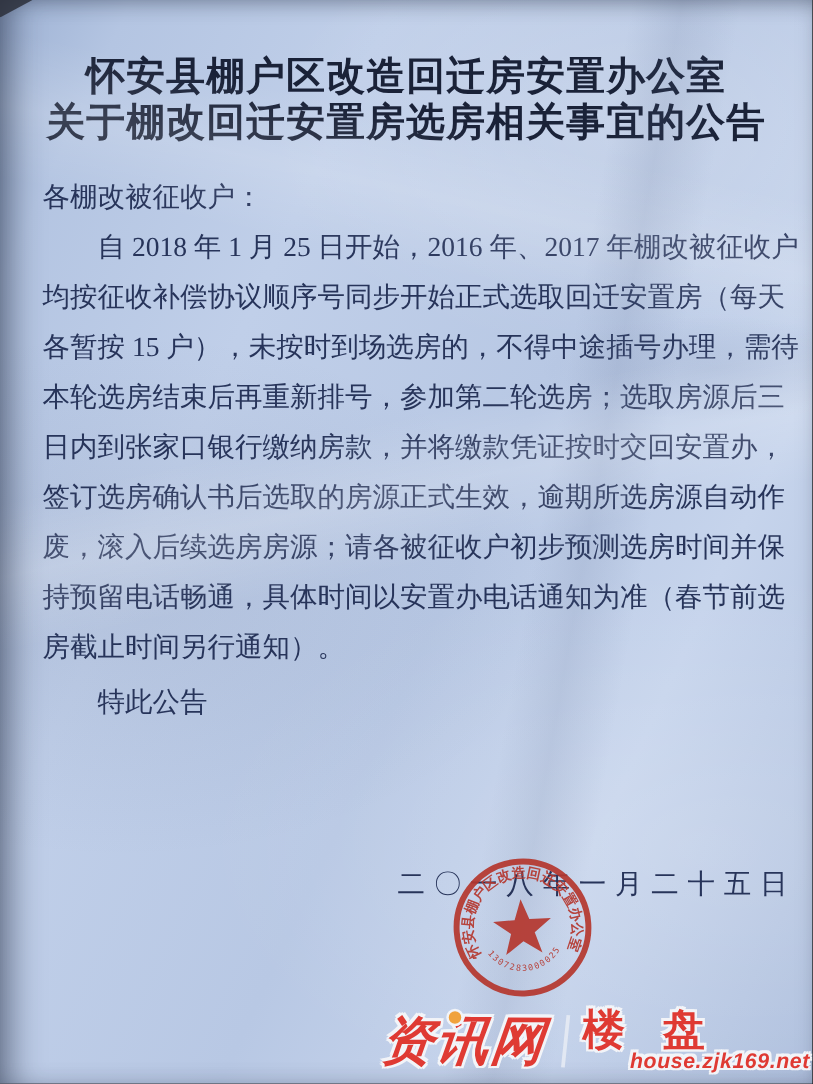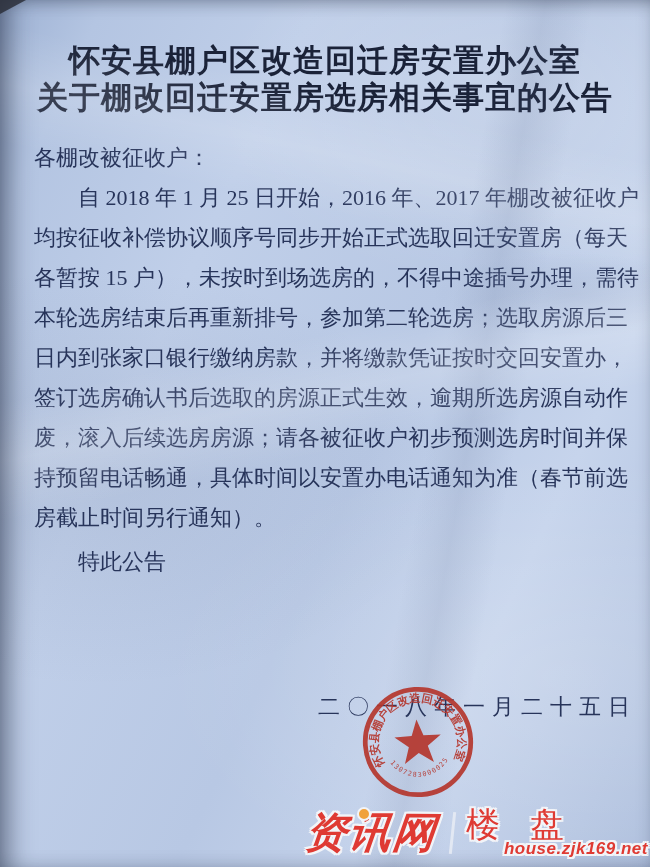--- a/index.html
+++ b/index.html
@@ -94,21 +94,21 @@
     position:absolute;top:2px;left:52px;
     width:10px;height:10px;border-radius:50%;
     background:#f0a23c;border:2px solid #f2f4f8;
   }
   .wm-divider{
     width:3px;height:42px;margin:0 12px 0 14px;
     background:#e8ecf4;opacity:.85;transform:rotate(6deg);
   }
   .wm-right{display:flex;flex-direction:column;align-items:flex-start;}
   .wm-loupan{
-    font-size:34px;font-weight:400;
+    font-size:34px;font-weight:700;
     letter-spacing:30px;line-height:34px;
   }
   .wm-url{
     font-size:17px;font-weight:bold;font-style:italic;
     margin-top:-2px;letter-spacing:0.5px;margin-left:38px;
   }
 </style>
 </head>
 <body>
 

